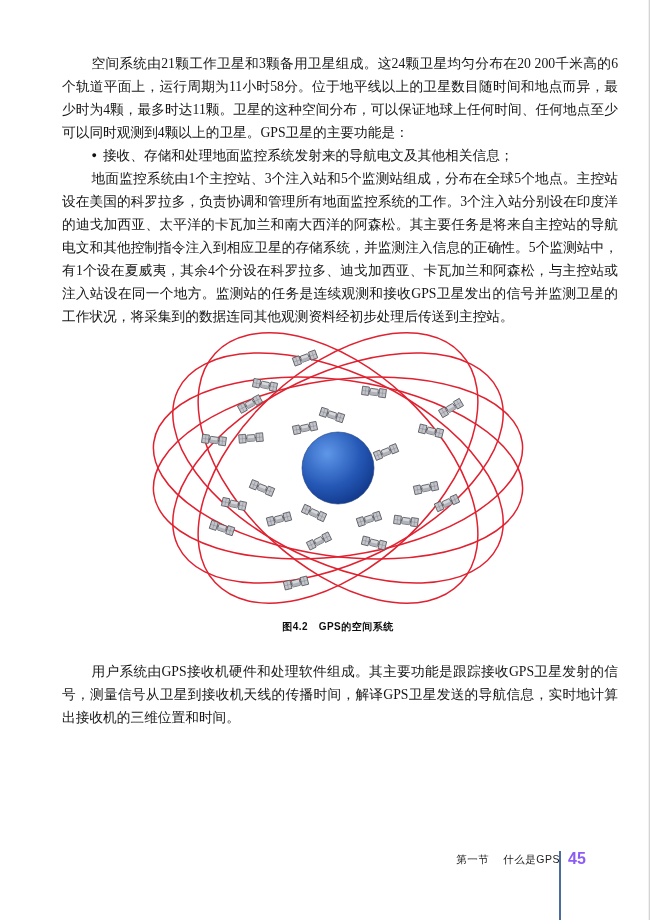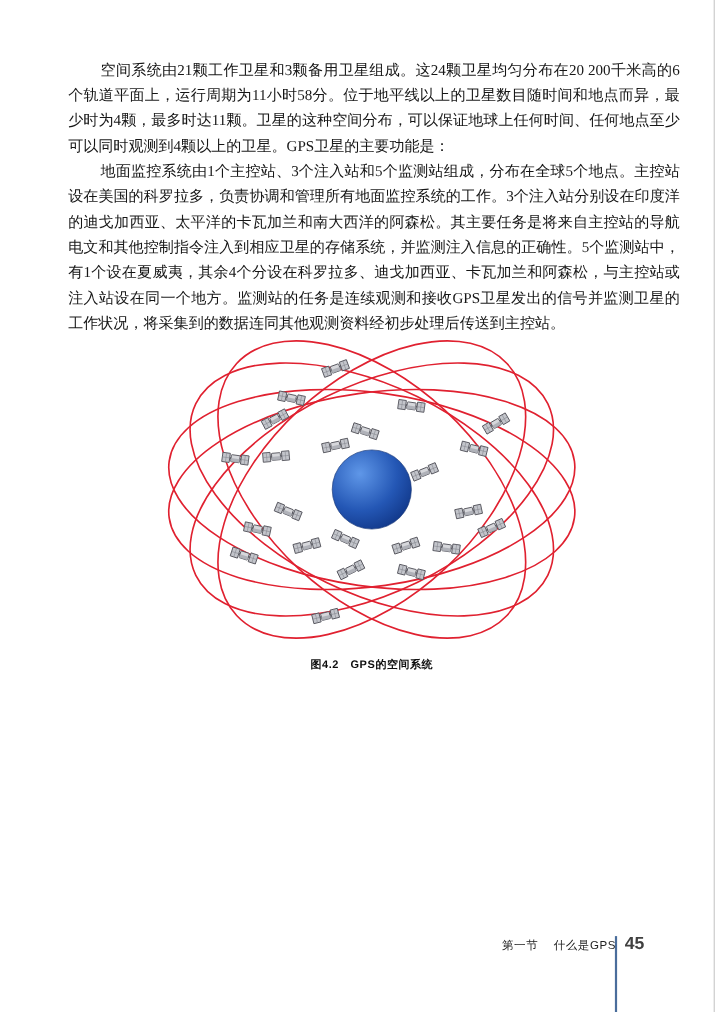--- a/index.html
+++ b/index.html
@@ -18,29 +18,30 @@
         font-family:"Liberation Sans","DejaVu Sans",sans-serif;
         font-size:10px;font-weight:bold;color:#0d0d0d;letter-spacing:0.5px;}
   .after-figure{margin-top:26px;}
   .footer-text{position:absolute;top:853px;right:90px;
         font-family:"Liberation Sans","DejaVu Sans",sans-serif;
         font-size:10.5px;color:#222;letter-spacing:0.5px;}
   .footer-text .sec-title{margin-left:14px;}
   .footer-divider{position:absolute;top:851px;left:559px;width:2px;height:69px;background:#4a6d9b;}
   .footer-page{position:absolute;top:850px;left:568px;
         font-family:"Liberation Sans","DejaVu Sans",sans-serif;
-        font-size:16px;font-weight:bold;color:#404040;}
+        font-size:16px;font-weight:bold;color:#8b5cf6;}
 </style>
 </head>
 <body>
 
 <div class="page">
 
   <div class="body-text first-block">
       <p class="indent">空间系统由21颗工作卫星和3颗备用卫星组成。这24颗卫星均匀分布在20 200千米高的6个轨道平面上，运行周期为11小时58分。位于地平线以上的卫星数目随时间和地点而异，最少时为4颗，最多时达11颗。卫星的这种空间分布，可以保证地球上任何时间、任何地点至少可以同时观测到4颗以上的卫星。GPS卫星的主要功能是：</p>
+      <p class="bullet"><span class="marker">●</span>接收、存储和处理地面监控系统发射来的导航电文及其他相关信息；</p>
       <p class="indent">地面监控系统由1个主控站、3个注入站和5个监测站组成，分布在全球5个地点。主控站设在美国的科罗拉多，负责协调和管理所有地面监控系统的工作。3个注入站分别设在印度洋的迪戈加西亚、太平洋的卡瓦加兰和南大西洋的阿森松。其主要任务是将来自主控站的导航电文和其他控制指令注入到相应卫星的存储系统，并监测注入信息的正确性。5个监测站中，有1个设在夏威夷，其余4个分设在科罗拉多、迪戈加西亚、卡瓦加兰和阿森松，与主控站或注入站设在同一个地方。监测站的任务是连续观测和接收GPS卫星发出的信号并监测卫星的工作状况，将采集到的数据连同其他观测资料经初步处理后传送到主控站。</p>
     </div>
 
   <div class="figure-wrap">
     <svg id="gps-svg" width="400" height="290" viewBox="0 0 400 290">
         <defs>
           <radialGradient id="gOcean" cx="35%" cy="30%" r="85%">
             <stop offset="0%" stop-color="#5f97e8"></stop>
             <stop offset="55%" stop-color="#2457b5"></stop>
             <stop offset="100%" stop-color="#0c2f7d"></stop>
@@ -272,20 +273,23 @@
           <rect x="-12" y="-4.2" width="6.8" height="8.4" fill="#c3c5cb" stroke="#54545c" stroke-width="0.8"></rect>
           <rect x="5.2" y="-4.2" width="6.8" height="8.4" fill="#c3c5cb" stroke="#54545c" stroke-width="0.8"></rect>
           <path d="M -8.6 -4.2 V 4.2 M -12 0 H -5.2 M 8.6 -4.2 V 4.2 M 5.2 0 H 12" stroke="#85878f" stroke-width="0.5" fill="none"></path>
           <rect x="-4" y="-3.2" width="8" height="6.4" rx="0.6" fill="#d6d7db" stroke="#54545c" stroke-width="0.8"></rect>
           <rect x="-4" y="0" width="8" height="3.2" fill="#a9abb3" opacity="0.85"></rect>
         </g>
       </svg>
     <div class="figure-caption">图4.2　GPS的空间系统</div>
   </div>
 
+  <div class="body-text after-figure">
+      <p class="indent">用户系统由GPS接收机硬件和处理软件组成。其主要功能是跟踪接收GPS卫星发射的信号，测量信号从卫星到接收机天线的传播时间，解译GPS卫星发送的导航信息，实时地计算出接收机的三维位置和时间。</p>
+    </div>
 
   <div class="footer-text">
     <span>第一节</span><span class="sec-title">什么是GPS</span>
   </div>
   <div class="footer-divider" style="background: rgb(74, 109, 155);"></div>
   <div class="footer-page">45</div>
 
   <div class="edge-right"></div>
 </div>
 

